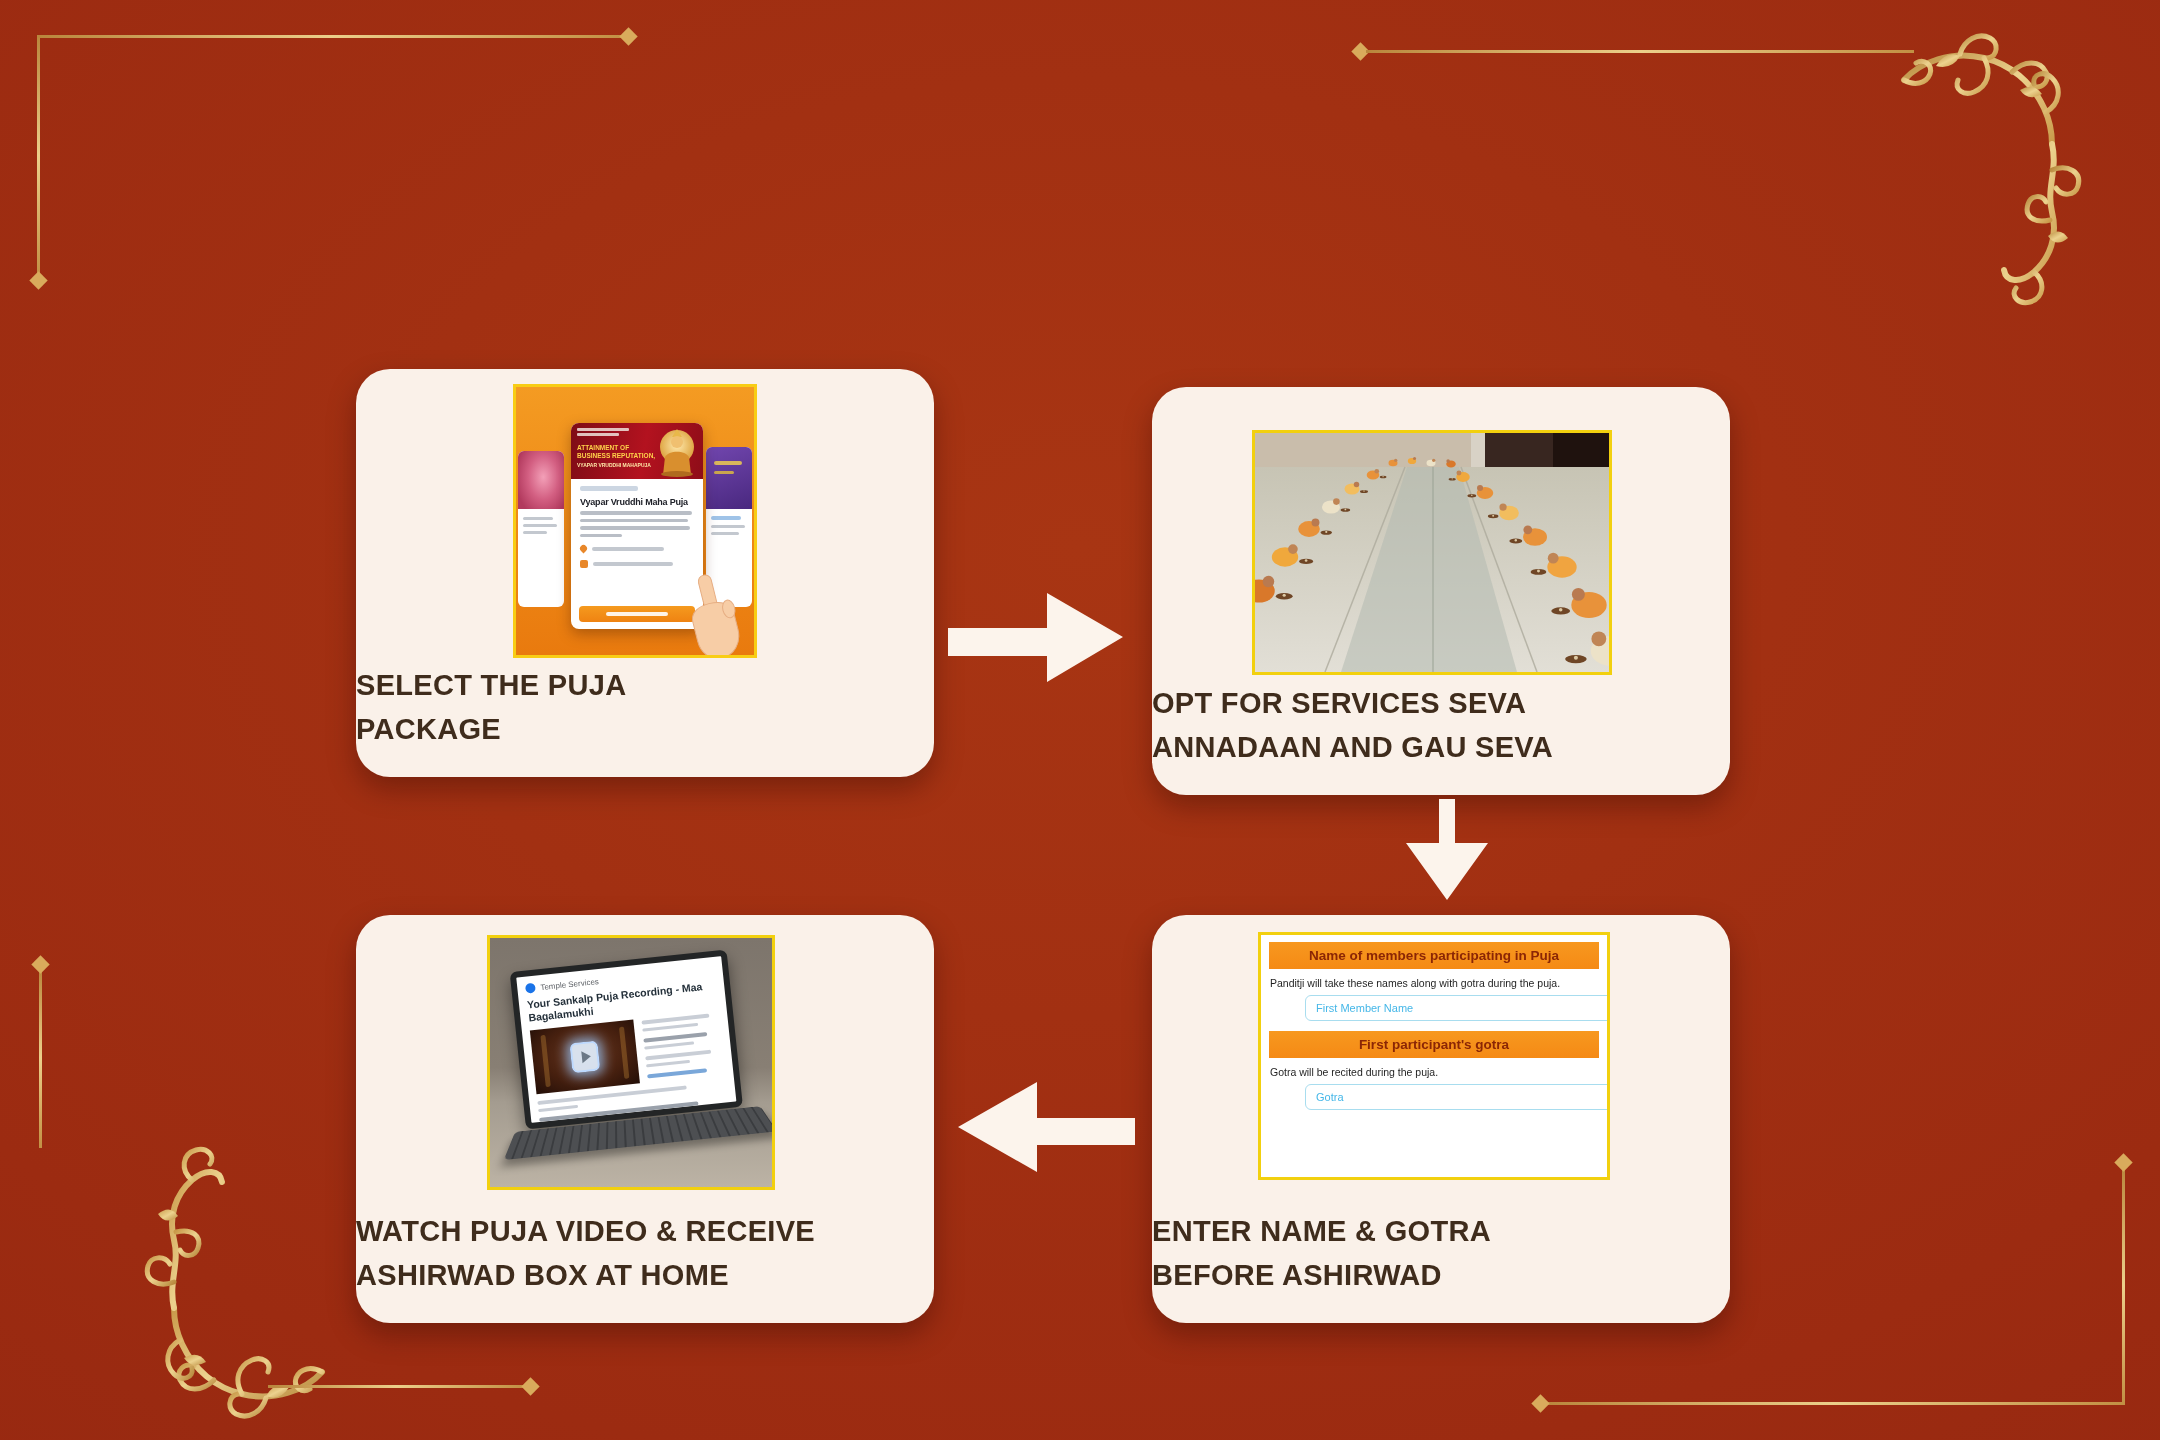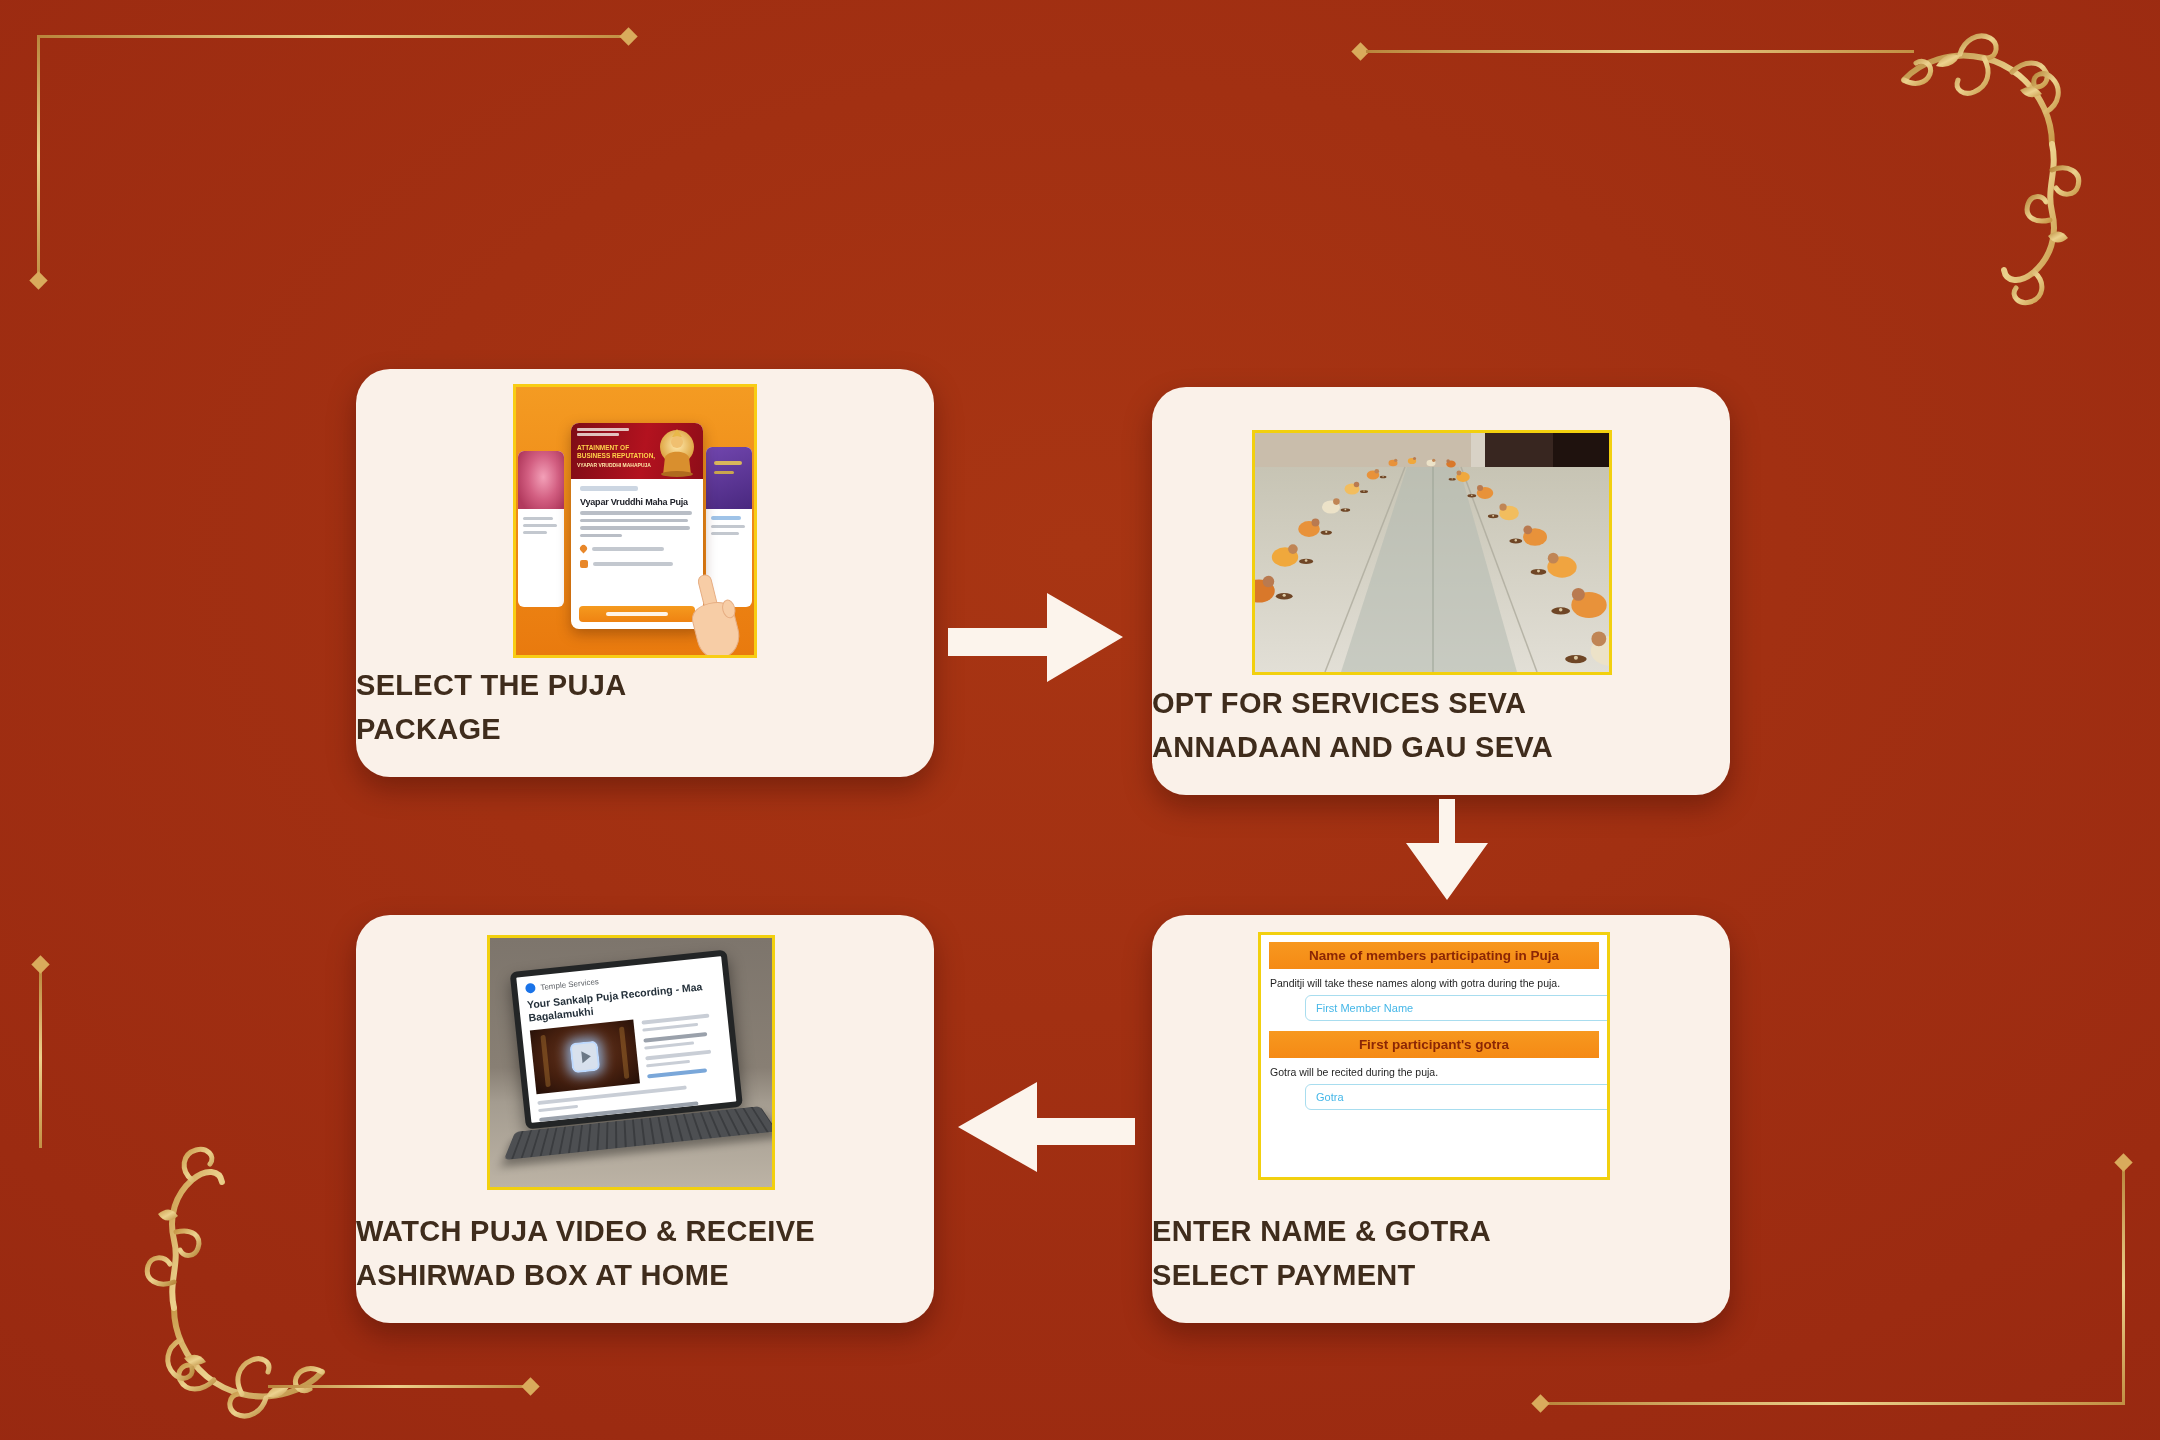--- a/index.html
+++ b/index.html
@@ -361,21 +361,21 @@
       <div class="form-header">Name of members participating in Puja</div>
       <div class="form-note">Panditji will take these names along with gotra during the puja.</div>
       <input class="form-input" type="text" readonly="" placeholder="First Member Name" style="">
       <div class="form-gap"></div>
       <div class="form-header">First participant's gotra</div>
       <div class="form-note">Gotra will be recited during the puja.</div>
       <input class="form-input" type="text" readonly="" placeholder="Gotra" style="">
     </div>
     <div class="caption">
       <div>ENTER NAME &amp; GOTRA</div>
-      <div>SELECT PAYMENT</div>
+      <div>BEFORE ASHIRWAD</div>
     </div>
   </div>
 
   <div class="step-card" style="left:356px;top:915px;">
     <div class="laptop-shot">
       <div class="laptop">
         <div class="screen">
           <div class="screen-inner">
             <div class="sender-row">
               <span class="sender-avatar"></span>

